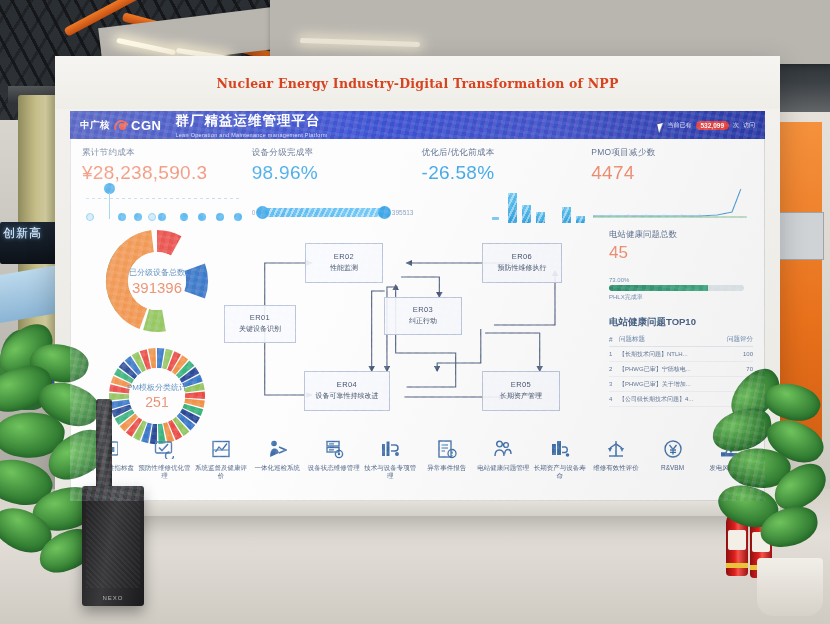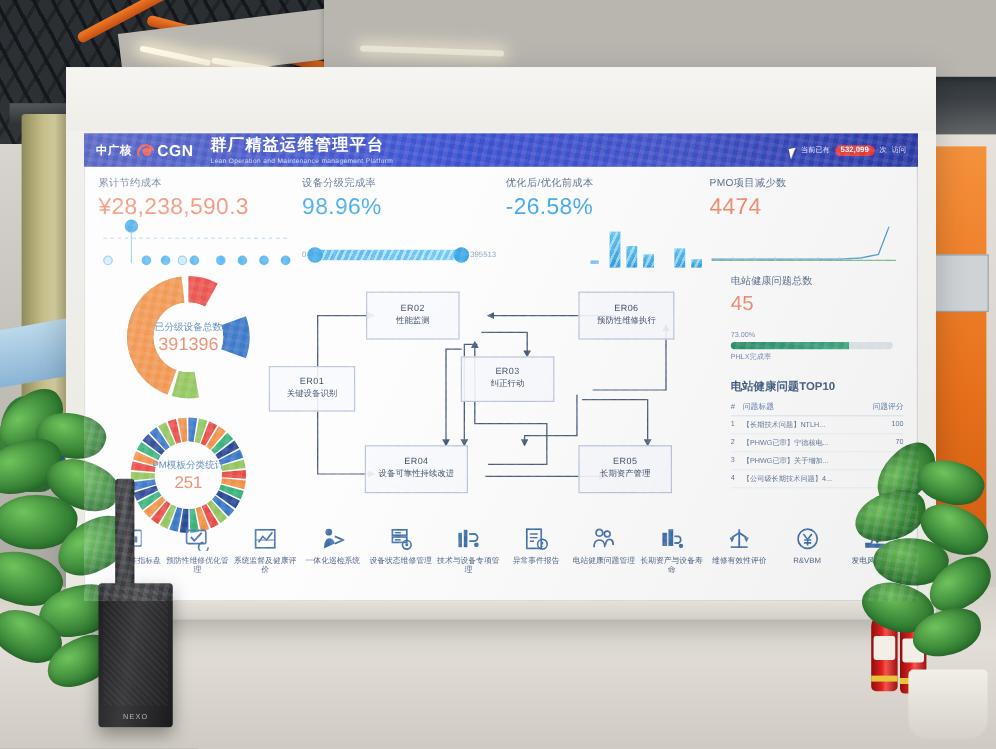--- a/index.html
+++ b/index.html
@@ -375,40 +375,44 @@
   <div class="ceil-beam" style="left:120px;top:34px;width:170px;transform:rotate(15deg);"></div>
   <div class="ceil-panel" style="left:100px;top:16px;width:200px;height:42px;transform:rotate(-7deg);"></div>
   <div class="ceil-panel" style="left:270px;top:0px;width:560px;height:64px;"></div>
   <div class="ceil-light" style="left:116px;top:44px;width:60px;transform:rotate(12deg);"></div>
   <div class="ceil-light" style="left:176px;top:52px;width:54px;transform:rotate(9deg);"></div>
   <div class="ceil-light" style="left:300px;top:40px;width:120px;transform:rotate(2deg);opacity:.7;"></div>
 
   <div class="wall-left"></div>
   <div class="pillar-cap"></div>
   <div class="pillar"></div>
+  <div class="sign-left">
+      <span>创新高</span>
+    </div>
   <div class="glass-left"></div>
 
   <div class="wall-right"></div>
   <div class="lattice"></div>
   <div class="orange-wall"></div>
   <div class="right-panel"></div>
   <div class="right-dark"></div>
 
   <div class="floor"></div>
 
   <div class="bg-person">
     <div class="head"></div>
     <div class="body"></div>
   </div>
   <div class="bg-plant-left"></div>
 </div>
 
 <div id="board">
 
   <div class="board-title-zone">
+    <div class="title-en">Nuclear Energy Industry-Digital Transformation of NPP</div>
   </div>
 
   <div id="screen">
 
     <div class="topbar">
       <span class="logo-cn">中广核</span>
       <span class="logo-mark"></span>
       <span class="logo-en">CGN</span>
       <div style="margin-left:14px;display:flex;flex-direction:column;">
         <span class="sys-title" style="margin-left:0;">群厂精益运维管理平台</span>

